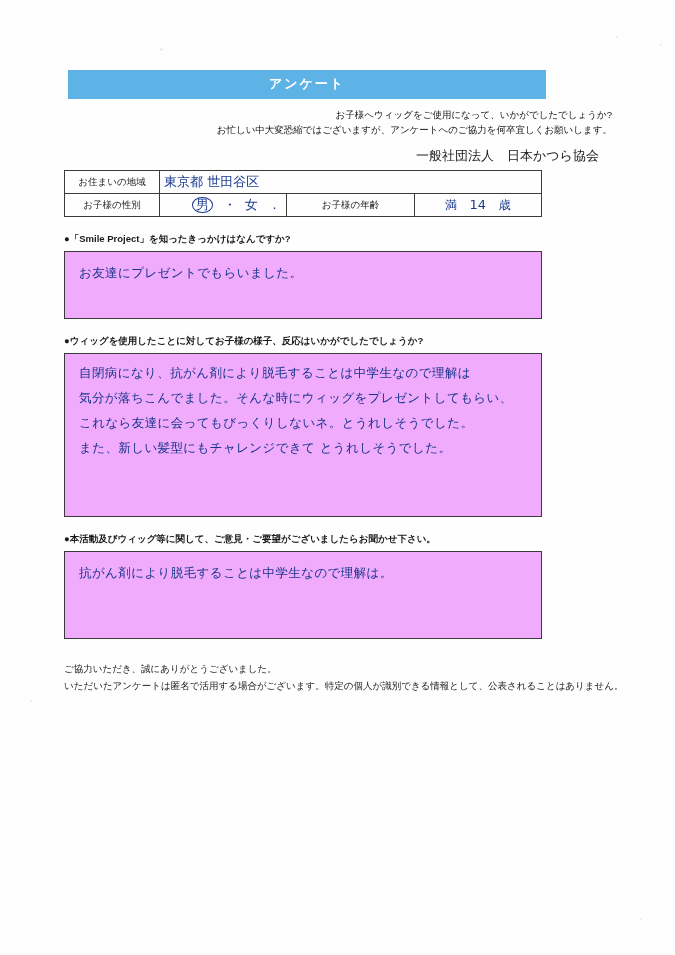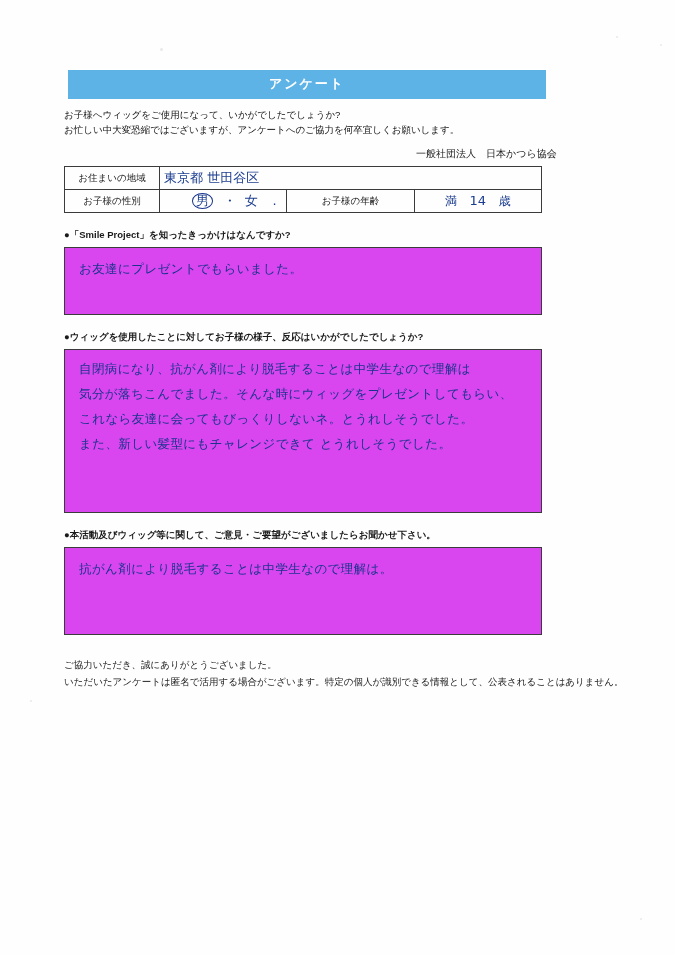--- a/index.html
+++ b/index.html
@@ -50,27 +50,27 @@
     margin-left: 4px;
   }
 
   
   .intro {
     margin-top: 9px;
     font-size: 9.5px;
     line-height: 1.55;
     color: #111;
   }
-  .intro div { white-space: nowrap; }
+  .intro div { white-space: nowrap; text-align: right; }
 
   .org-line {
     margin-top: 10px;
     text-align: left;
     padding-left: 352px;
-    font-size: 10px;
+    font-size: 13px;
     white-space: nowrap;
   }
 
   
   table.info {
     margin-top: 5px;
     border-collapse: collapse;
     width: 478px;
     table-layout: fixed;
   }
@@ -116,21 +116,21 @@
   .q-label {
     font-size: 9.5px;
     font-weight: bold;
     margin-bottom: 5px;
     white-space: nowrap;
   }
   .q-box {
     border: 1px solid #3b3b3b;
     width: 476px;
     position: relative;
-    background: #d946ef;
+    background: #f0abfc;
   }
   .q-box.small { height: 66px; }
   .q-box.large { height: 162px; }
   .q-box.med  { height: 86px; }
 
   .answer {
     position: absolute;
     left: 14px;
     right: 10px;
     top: 8px;

